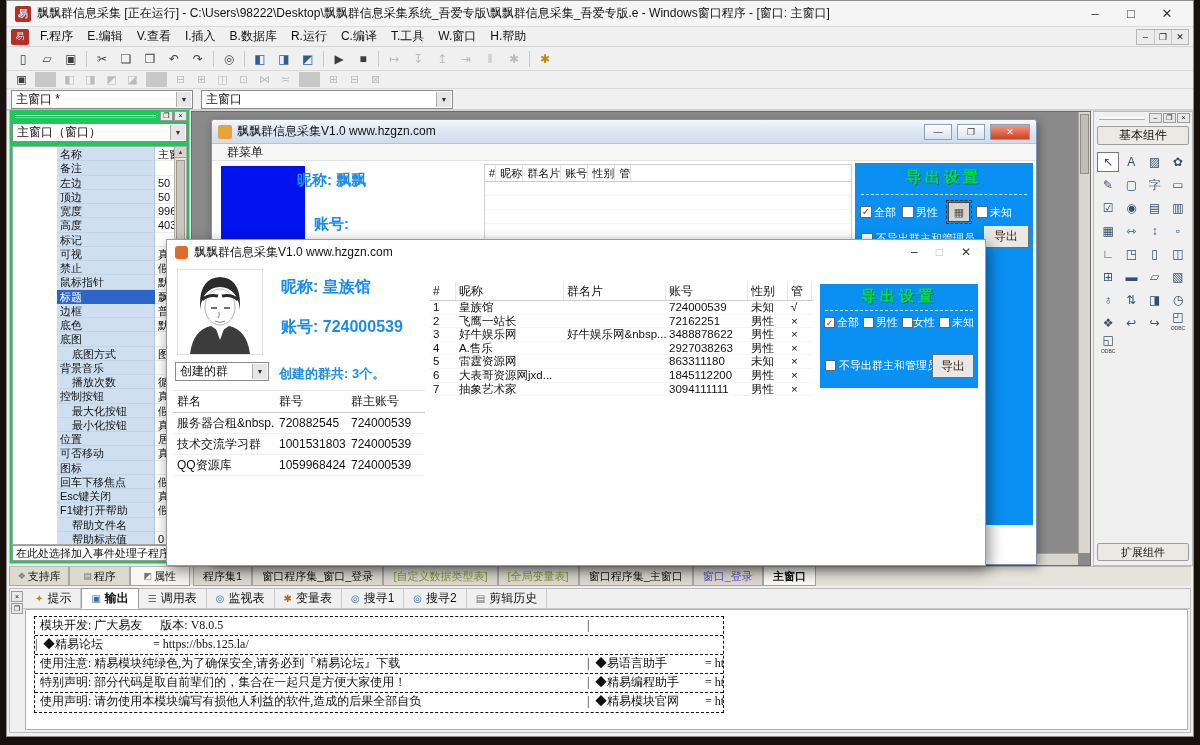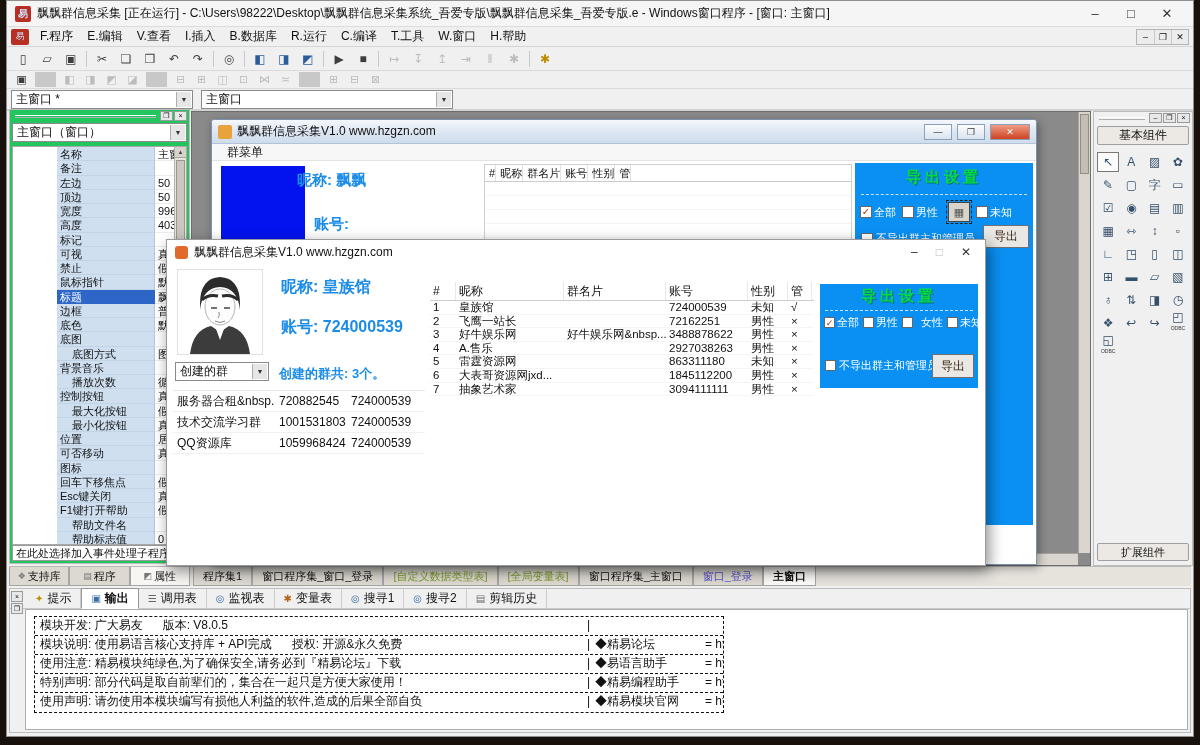--- a/index.html
+++ b/index.html
@@ -88,21 +88,21 @@
 
   
   .bottom { position:absolute; left:2px; right:2px; top:587px; bottom:3px; background:#f0f0f0; border:1px solid #bdbdbd; }
   .bmini { position:absolute; left:1px; top:2px; width:13px; }
   .bmini b { display:block; width:12px; height:11px; border:1px solid #9a9a9a; background:#e8e8e8; font-size:7px; line-height:9px; text-align:center; font-weight:normal; margin-bottom:1px; }
   .btabs { height:20px; display:flex; align-items:center; padding-left:16px; font-size:12px; border-bottom:1px solid #c9c9c9; }
   .btab { display:flex; align-items:center; gap:4px; padding:1px 9px; border-right:1px solid #cdcdcd; white-space:nowrap; }
   .btab.active { background:#fff; border:1px solid #999; border-bottom:1px solid #fff; font-weight:bold; }
   .btab .ic { font-size:10px; }
   .out-area { position:absolute; left:15px; right:2px; top:20px; bottom:2px; background:#fff; border:1px solid #aeaeae; overflow:hidden; }
-  .out-box { margin:6px 0 0 8px; width:690px; border:1px dashed #111; font-family:Liberation Sans, sans-serif; font-size:12px; }
+  .out-box { margin:6px 0 0 8px; width:690px; border:1px dashed #111; font-family:Liberation Serif, serif; font-size:12px; }
   .out-row { display:flex; height:19px; line-height:17px; border-bottom:1px dashed #111; white-space:pre; overflow:hidden; }
   .out-row:last-child { border-bottom:none; }
   .o-left { width:552px; padding-left:5px; overflow:hidden; flex:none; }
   .o-bar { width:8px; flex:none; }
   .o-name { width:110px; flex:none; overflow:hidden; }
   .o-url { flex:1; overflow:hidden; }
 
   
   .dwin { position:absolute; left:204px; top:118px; width:826px; height:446px; background:#fff; border:1px solid #7d93ad; border-radius:3px 3px 0 0; box-shadow:2px 3px 10px rgba(0,0,0,.35); z-index:1; }
   .dwin-tb { height:24px; background:linear-gradient(#f4f8fc,#dfe8f3 45%,#cedcec); border-bottom:1px solid #b4c4d8; border-radius:3px 3px 0 0; display:flex; align-items:center; gap:5px; padding:0 6px; font-size:12px; }
@@ -356,20 +356,25 @@
       <span class="blue-label" style="left:114px;top:53px;font-size:16px">账号: 724000539</span>
       <span class="pcombo">
         <span class="combo">
             <span>创建的群</span>
           <span class="arr">▼</span>
         </span>
       </span>
       <span class="blue-label" style="left:112px;top:101px;font-size:13px">创建的群共: 3个。</span>
 
       <div class="gtable">
+        <div class="gthead">
+          <span class="g1">群名</span>
+          <span class="g2">群号</span>
+          <span class="g3">群主账号</span>
+        </div>
         <div>
 
             <div class="grow">
               <span class="g1">服务器合租&amp;nbsp...</span>
               <span class="g2">720882545</span>
               <span class="g3">724000539</span>
             </div>
 
             <div class="grow">
               <span class="g1">技术交流学习群</span>
@@ -469,21 +474,21 @@
             <span style="display:flex;align-items:center;gap:2px;margin-right:3px">
               <span class="cb">✓</span>
               <span class="lbl">全部</span>
             </span>
 
             <span style="display:flex;align-items:center;gap:2px;margin-right:3px">
               <span class="cb"></span>
               <span class="lbl">男性</span>
             </span>
 
-            <span style="display:flex;align-items:center;gap:8px;margin-right:3px">
+            <span style="display:flex;align-items:center;gap:0;margin-right:3px">
               <span class="cb"></span>
               <span class="lbl">女性</span>
             </span>
 
             <span style="display:flex;align-items:center;gap:2px;margin-right:3px">
               <span class="cb"></span>
               <span class="lbl">未知</span>
             </span>
           </div>
         <span class="noexp">
@@ -923,21 +928,20 @@
       <div class="out-box">
 
           <div class="out-row">
             <span class="o-left">模块开发: 广大易友      版本: V8.0.5</span>
             <span class="o-bar">|</span>
             <span class="o-name"></span>
             <span class="o-url"></span>
           </div>
 
           <div class="out-row">
-            <span class="o-left">模块说明: 使用易语言核心支持库 + API完成      授权: 开源&amp;永久免费</span>
             <span class="o-bar">|</span>
             <span class="o-name">◆精易论坛</span>
             <span class="o-url">= https://bbs.125.la/</span>
           </div>
 
           <div class="out-row">
             <span class="o-left">使用注意: 精易模块纯绿色,为了确保安全,请务必到『精易论坛』下载</span>
             <span class="o-bar">|</span>
             <span class="o-name">◆易语言助手</span>
             <span class="o-url">= http://e.125.la/</span>

